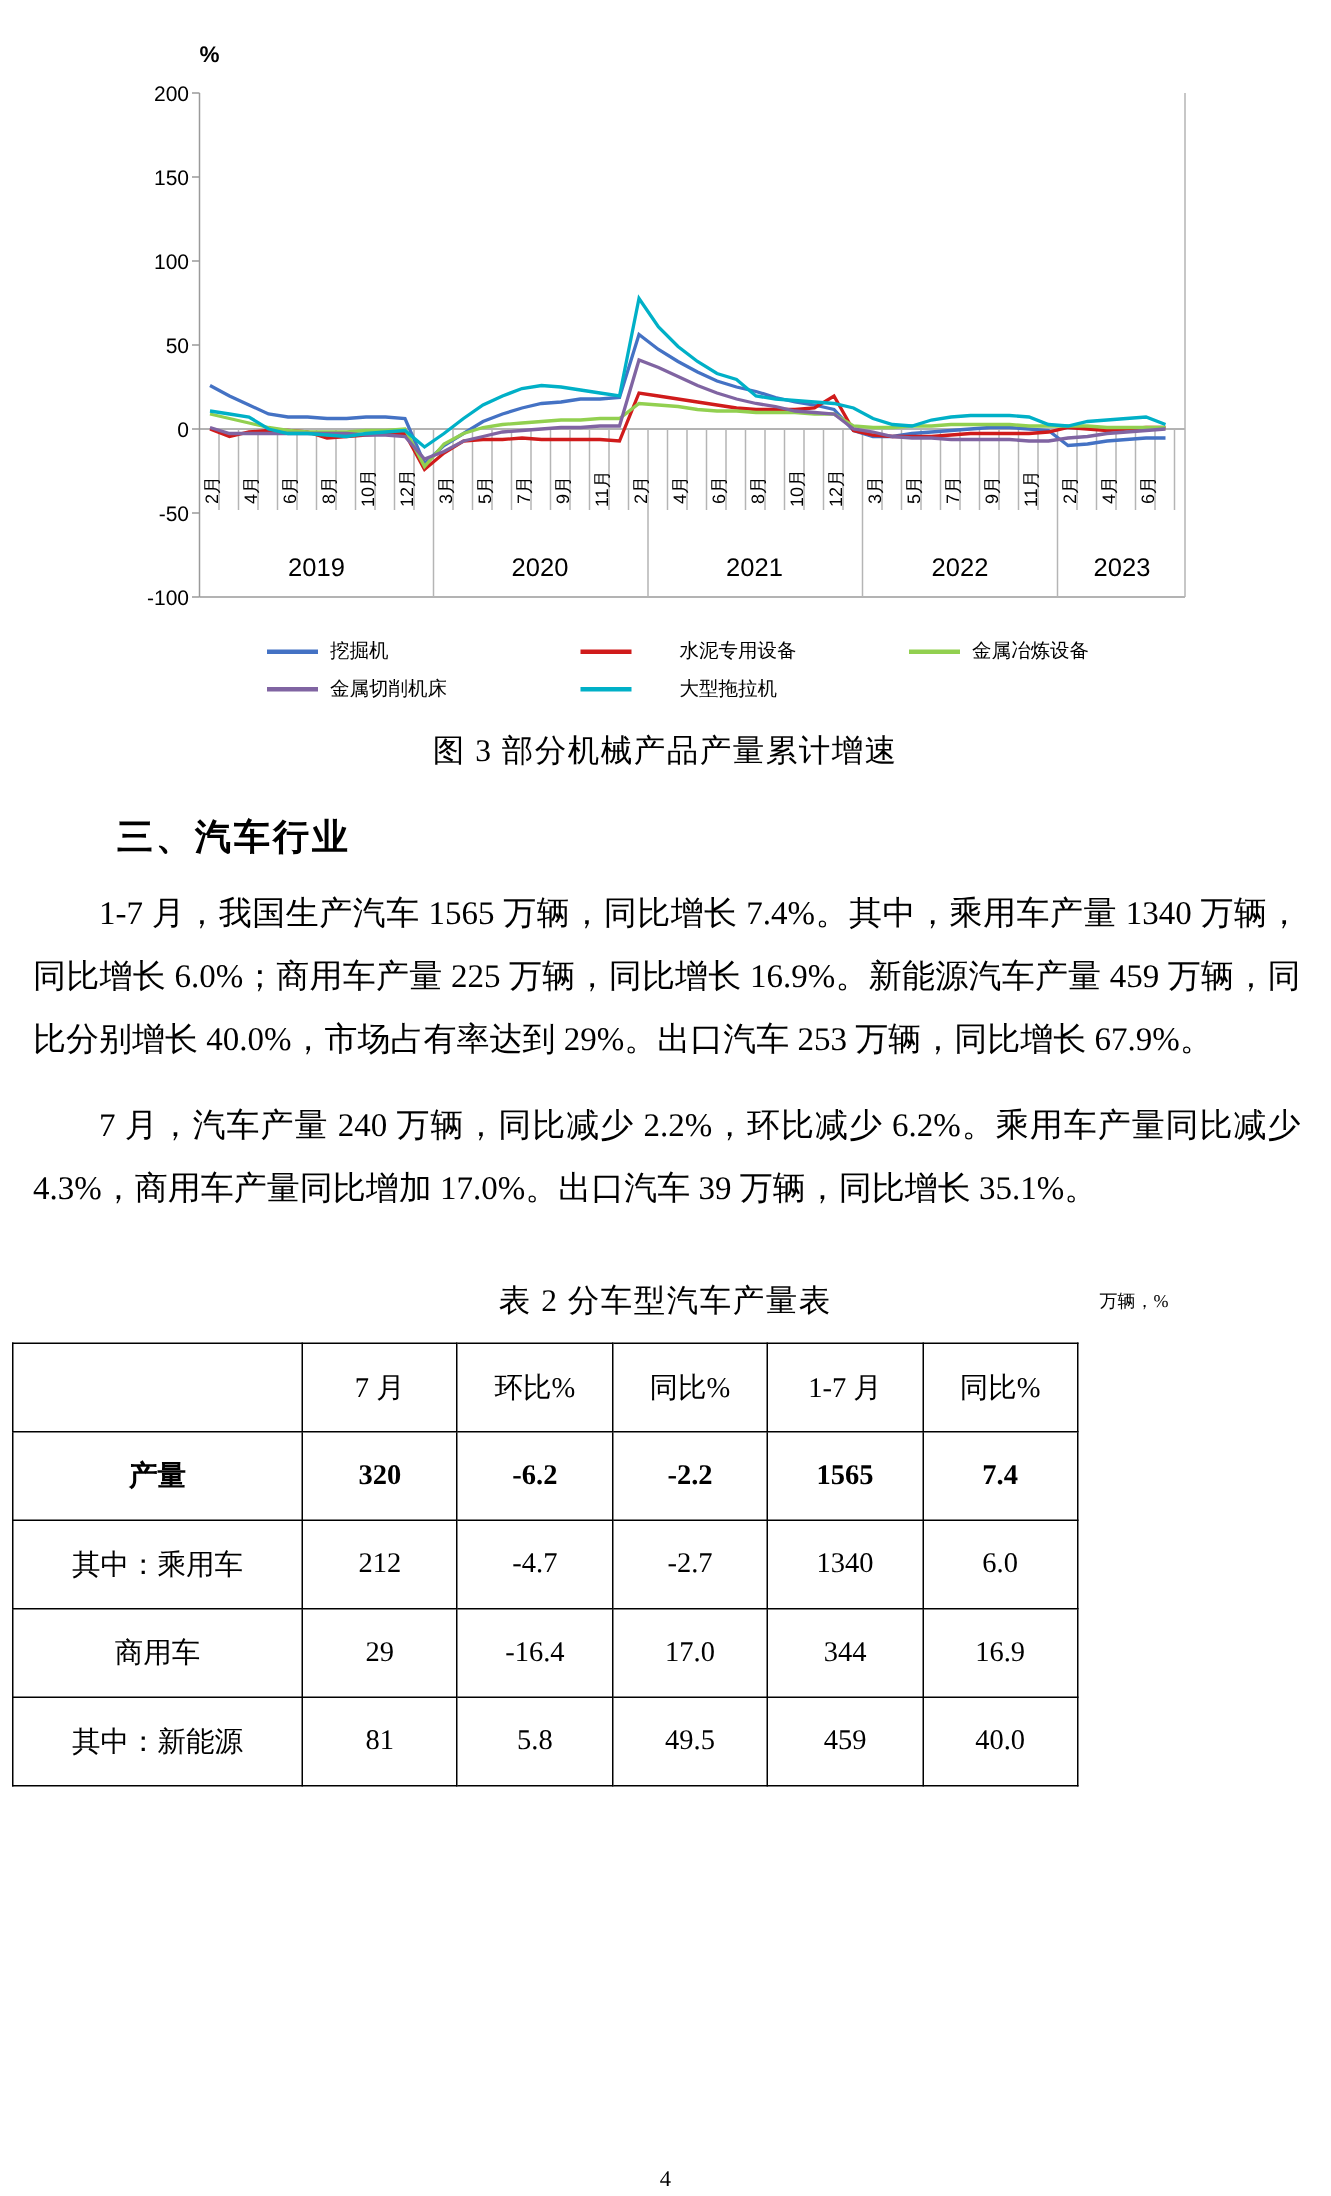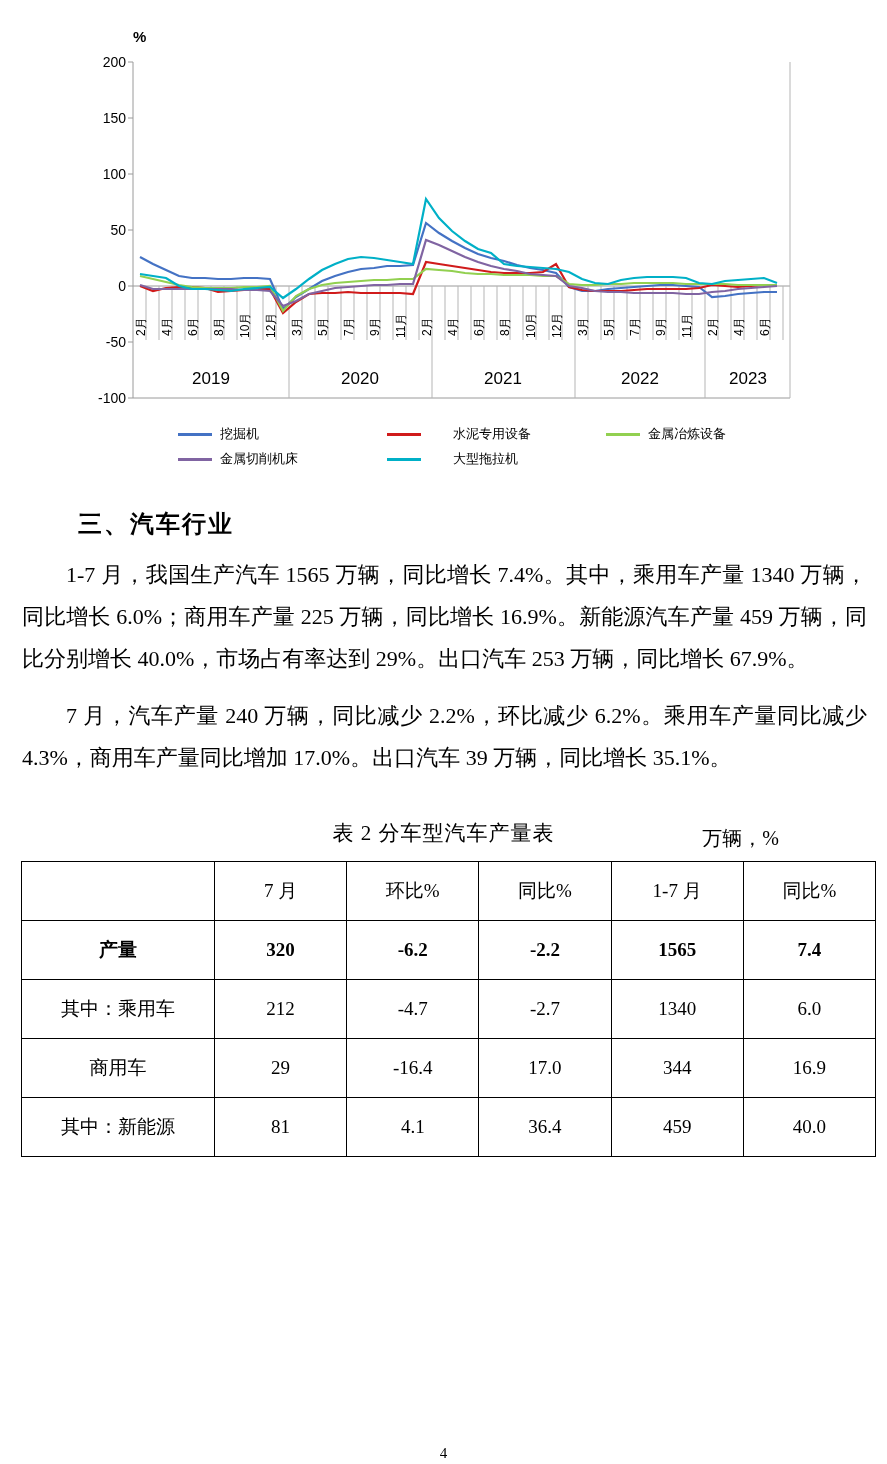--- a/index.html
+++ b/index.html
@@ -104,26 +104,26 @@
   .table-title {
     text-align: center;
     font-size: 21px;
     letter-spacing: 1px;
     margin-top: 40px;
   }
   .table-unit {
     position: absolute;
     right: 108px;
     top: 6px;
-    font-size: 20px;
+    font-size: 12px;
   }
   table.data {
     border-collapse: collapse;
-    width: 855px;
-    margin: 8px 0 0 21px;
+    width: 711px;
+    margin: 8px 0 0 8px;
     table-layout: fixed;
   }
   table.data td {
     border: 1px solid #000000;
     height: 56px;
     text-align: center;
     font-size: 19px;
     font-family: "Liberation Serif", serif;
   }
   table.data tr.head td { font-size: 19px; }
@@ -290,20 +290,21 @@
         <span class="swatch" style="background:#8064A2"></span>
         <span class="lbl">金属切削机床</span>
       </div>
       <div class="legend-item legend-w2">
         <span class="swatch" style="background:#00B0C7"></span>
         <span class="lbl">大型拖拉机</span>
       </div>
     </div>
   </div>
 
+  <div class="fig-caption">图 3 部分机械产品产量累计增速</div>
 
   <div class="section-heading">三、汽车行业</div>
   <div class="para">1-7 月，我国生产汽车 1565 万辆，同比增长 7.4%。其中，乘用车产量 1340 万辆，同比增长 6.0%；商用车产量 225 万辆，同比增长 16.9%。新能源汽车产量 459 万辆，同比分别增长 40.0%，市场占有率达到 29%。出口汽车 253 万辆，同比增长 67.9%。</div>
   <div class="para">7 月，汽车产量 240 万辆，同比减少 2.2%，环比减少 6.2%。乘用车产量同比减少 4.3%，商用车产量同比增加 17.0%。出口汽车 39 万辆，同比增长 35.1%。</div>
 
   <div class="table-title-row">
     <div class="table-title">表 2 分车型汽车产量表</div>
     <div class="table-unit">万辆，%</div>
   </div>
 
@@ -337,22 +338,22 @@
       <td class="rowlabel">商用车</td>
       <td>29</td>
       <td>-16.4</td>
       <td>17.0</td>
       <td>344</td>
       <td>16.9</td>
     </tr>
     <tr>
       <td class="rowlabel">其中：新能源</td>
       <td>81</td>
-      <td>4.1</td>
-      <td>36.4</td>
+      <td>5.8</td>
+      <td>49.5</td>
       <td>459</td>
       <td>40.0</td>
     </tr>
   </tbody>
     </table>
 
   <div class="page-num">4</div>
 </div>
 
 </body></html>

